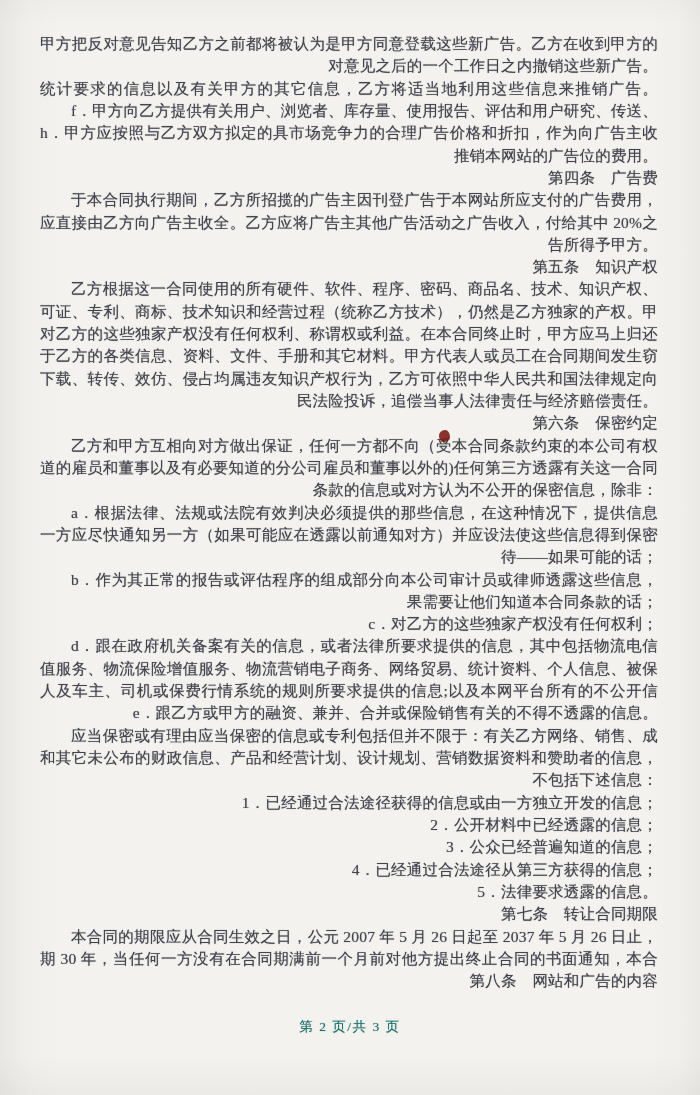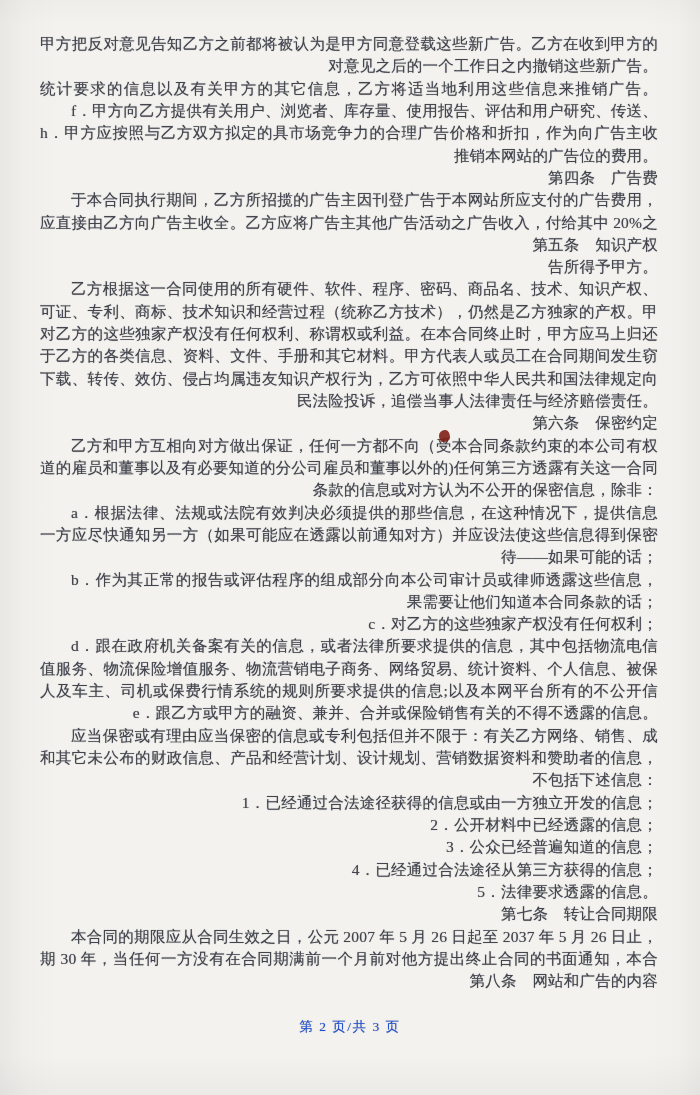--- a/index.html
+++ b/index.html
@@ -65,40 +65,40 @@
     filter: blur(0.4px);
   }
   .footer {
     position: absolute;
     left: 0;
     right: 0;
     top: 1018px;
     text-align: center;
     font-size: 13.5px;
     letter-spacing: 1.5px;
-    color: #1d4ed8;
+    color: #0f766e;
     text-shadow: 0 0 1px rgba(70,72,80,0.5);
   }
 </style>
 </head>
 <body>
 
 <div class="page">
   <div class="doc-body">
       <div class="line justify">甲方把反对意见告知乙方之前都将被认为是甲方同意登载这些新广告。乙方在收到甲方的反.</div>
       <div class="line">对意见之后的一个工作日之内撤销这些新广告。</div>
       <div class="line justify">统计要求的信息以及有关甲方的其它信息，乙方将适当地利用这些信息来推销广告。</div>
       <div class="line indent justify">f．甲方向乙方提供有关用户、浏览者、库存量、使用报告、评估和用户研究、传送、</div>
       <div class="line justify">h．甲方应按照与乙方双方拟定的具市场竞争力的合理广告价格和折扣，作为向广告主收取</div>
       <div class="line">推销本网站的广告位的费用。</div>
       <div class="line">第四条　广告费</div>
       <div class="line indent justify">于本合同执行期间，乙方所招揽的广告主因刊登广告于本网站所应支付的广告费用，均</div>
       <div class="line justify">应直接由乙方向广告主收全。乙方应将广告主其他广告活动之广告收入，付给其中 20%之广</div>
+      <div class="line">告所得予甲方。</div>
       <div class="line">第五条　知识产权</div>
-      <div class="line">告所得予甲方。</div>
       <div class="line indent justify">乙方根据这一合同使用的所有硬件、软件、程序、密码、商品名、技术、知识产权、许</div>
       <div class="line justify">可证、专利、商标、技术知识和经营过程（统称乙方技术），仍然是乙方独家的产权。甲方</div>
       <div class="line justify">对乙方的这些独家产权没有任何权利、称谓权或利益。在本合同终止时，甲方应马上归还属</div>
       <div class="line justify">于乙方的各类信息、资料、文件、手册和其它材料。甲方代表人或员工在合同期间发生窃取、</div>
       <div class="line justify">下载、转传、效仿、侵占均属违友知识产权行为，乙方可依照中华人民共和国法律规定向人</div>
       <div class="line">民法险投诉，追偿当事人法律责任与经济赔偿责任。</div>
       <div class="line">第六条　保密约定</div>
       <div class="line indent justify">乙方和甲方互相向对方做出保证，任何一方都不向（受本合同条款约束的本公司有权知</div>
       <div class="line justify">道的雇员和董事以及有必要知道的分公司雇员和董事以外的)任何第三方透露有关这一合同</div>
       <div class="line">条款的信息或对方认为不公开的保密信息，除非：</div>

